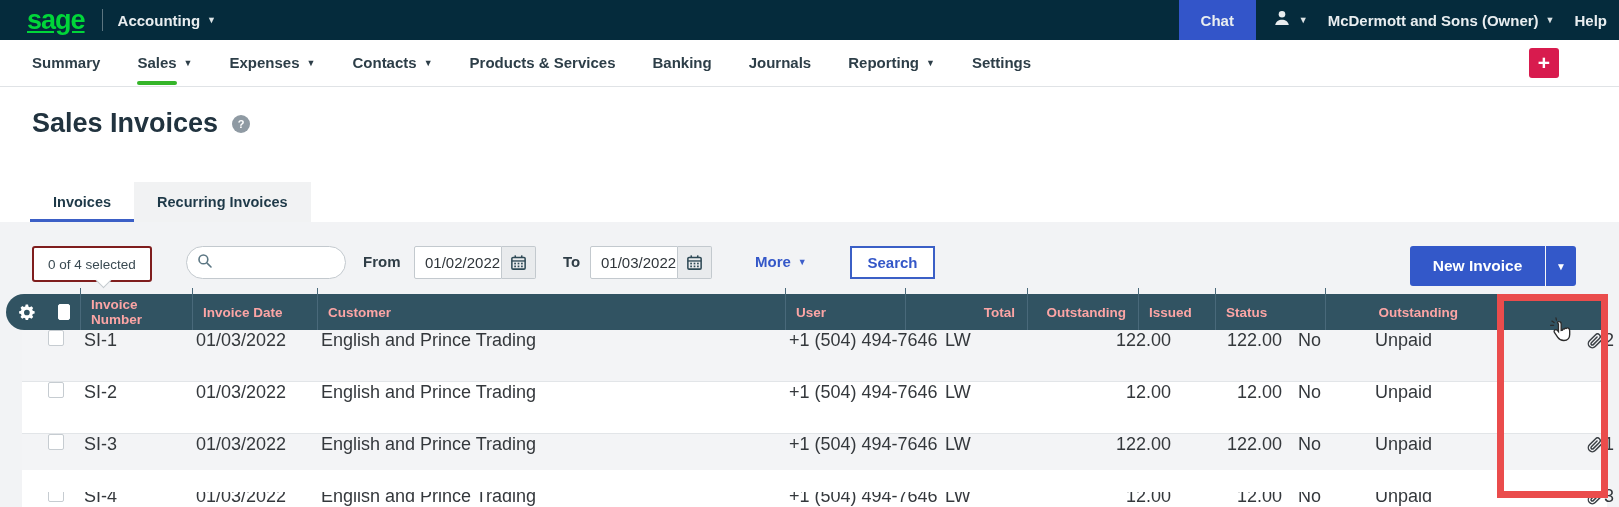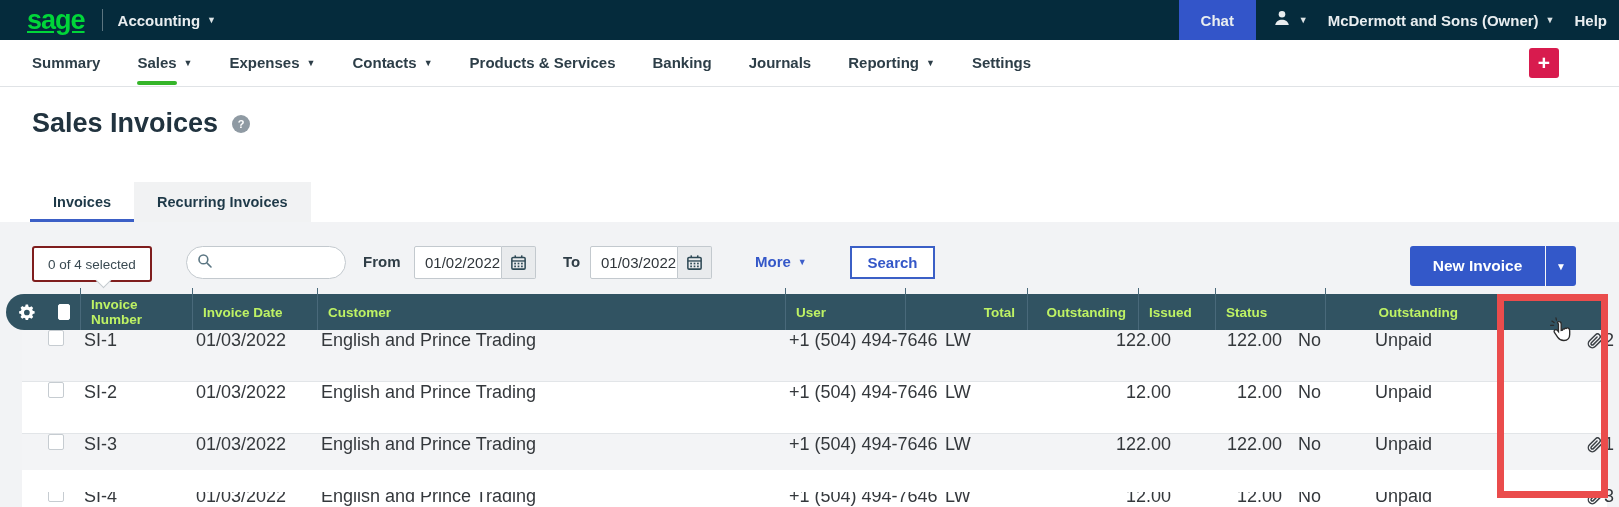--- a/index.html
+++ b/index.html
@@ -72,21 +72,21 @@
   .new-invoice{position:absolute;left:1410px;top:246px;height:40px;display:flex;border-radius:3px;overflow:hidden;cursor:pointer;}
   .ni-main{width:135px;background:#3358c9;color:#fff;font-size:15.5px;font-weight:700;
            display:flex;align-items:center;justify-content:center;}
   .ni-split{width:1px;background:rgba(255,255,255,.35);}
   .ni-caret{width:30px;background:#3358c9;color:#fff;display:flex;align-items:center;justify-content:center;font-size:10px;}
 
   
   .thead{position:absolute;left:6px;top:294px;width:1601px;height:36px;background:#315362;
          border-radius:18px 0 0 18px;display:flex;align-items:center;box-sizing:border-box;}
   .gear-zone{width:42px;display:flex;align-items:center;justify-content:center;flex-shrink:0;cursor:pointer;}
-  .hcell{height:48px;display:flex;align-items:center;color:#bef264;font-size:13.5px;font-weight:700;
+  .hcell{height:48px;display:flex;align-items:center;color:#fca5a5;font-size:13.5px;font-weight:700;
          line-height:15px;padding:0 10px;box-sizing:border-box;flex-shrink:0;border-left:1px solid #49697a;}
   .hcell.nb{border-left:none;}
   .hcell.r{justify-content:flex-end;padding-right:12px;}
   .cb{width:16px;height:16px;background:#fff;border:1px solid #c6ccd1;border-radius:2px;box-sizing:border-box;cursor:pointer;}
   .thead .cb{border-color:#fff;}
   .w-cbh{width:32px;}.w-inv{width:112px;}.w-date{width:106px;}.w-cust{width:468px;margin-left:19px;}.w-tel{width:156px;}
   .w-user{width:120px;}.w-total{width:122px;}.w-out{width:111px;}.w-iss{width:77px;}.w-stat{width:110px;}.w-att{width:145px;}
 
   .tbody{position:absolute;left:22px;top:330px;width:1585px;background:#fff;}
   .table-bottom{position:absolute;left:22px;top:470px;width:1585px;height:22px;background:#fff;}

